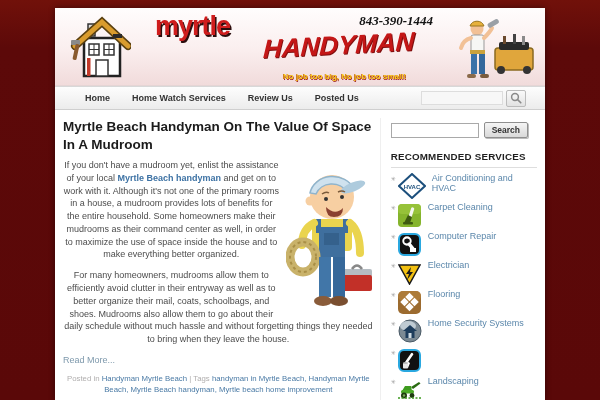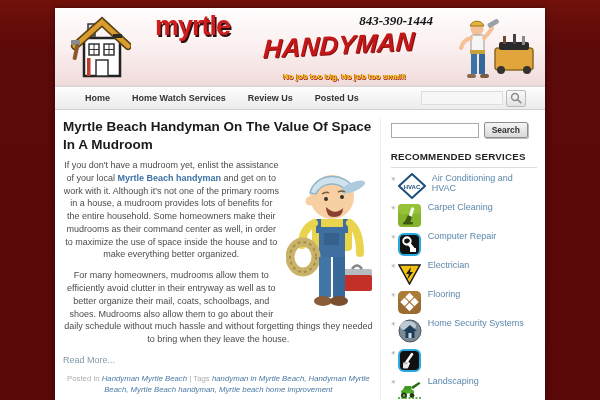--- a/index.html
+++ b/index.html
@@ -65,21 +65,21 @@
   .content { display:flex; padding:8px 8px 0 8px; background:#fff; }
   .main { width:318px; padding-right:6px; }
   .post-title {
     font-size:13.5px; font-weight:bold; color:#1b1b1b; line-height:1.3; margin-bottom:6px;
   }
   .post-body { font-size:9px; color:#4c4c4c; line-height:1.42; }
   .post-body p { margin-bottom:8px;text-align:center; }
   .inline-link { color:#3d72a4; font-weight:bold; text-decoration:none; cursor:pointer; }
   .read-more { display:inline-block; font-size:9px; color:#7e99ac; text-decoration:none; cursor:pointer; margin-bottom:6px; }
   .post-meta { font-size:7.8px; color:#b0aeae; line-height:1.5; margin-bottom:8px; }
-  .meta-link { color:#4a7aa5; text-decoration:none; cursor:pointer;font-style:italic; }
+  .meta-link { color:#4a7aa5; text-decoration:none; cursor:pointer; }
   .post1-art { float:right; width:88px; height:152px; margin:2px 0 2px 6px; }
   
   .sidebar { width:158px; padding-left:10px; border-left:1px solid #efefef; }
   .sb-search { display:flex; align-items:center; gap:5px; margin-top:4px; }
   .sb-search-input { width:88px; height:15px; border:1px solid #a9a9a9; font-size:8px; padding:0 3px; }
   .sb-search-btn {
     font-size:8.5px; font-weight:bold; color:#333; padding:2px 7px;
     background:linear-gradient(180deg,#f5f5f5,#d9d9d9); border:1px solid #8f8f8f;
     border-radius:2px; cursor:pointer; box-shadow:1px 1px 0 #bbb;
   }

